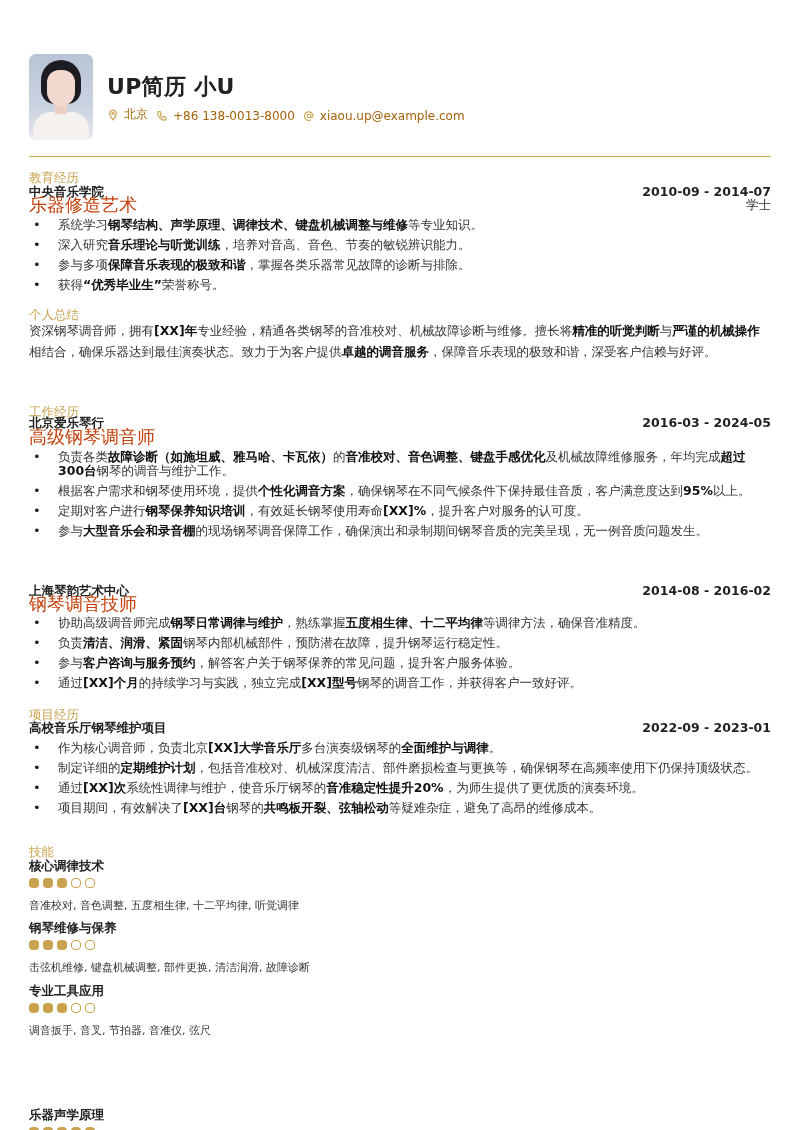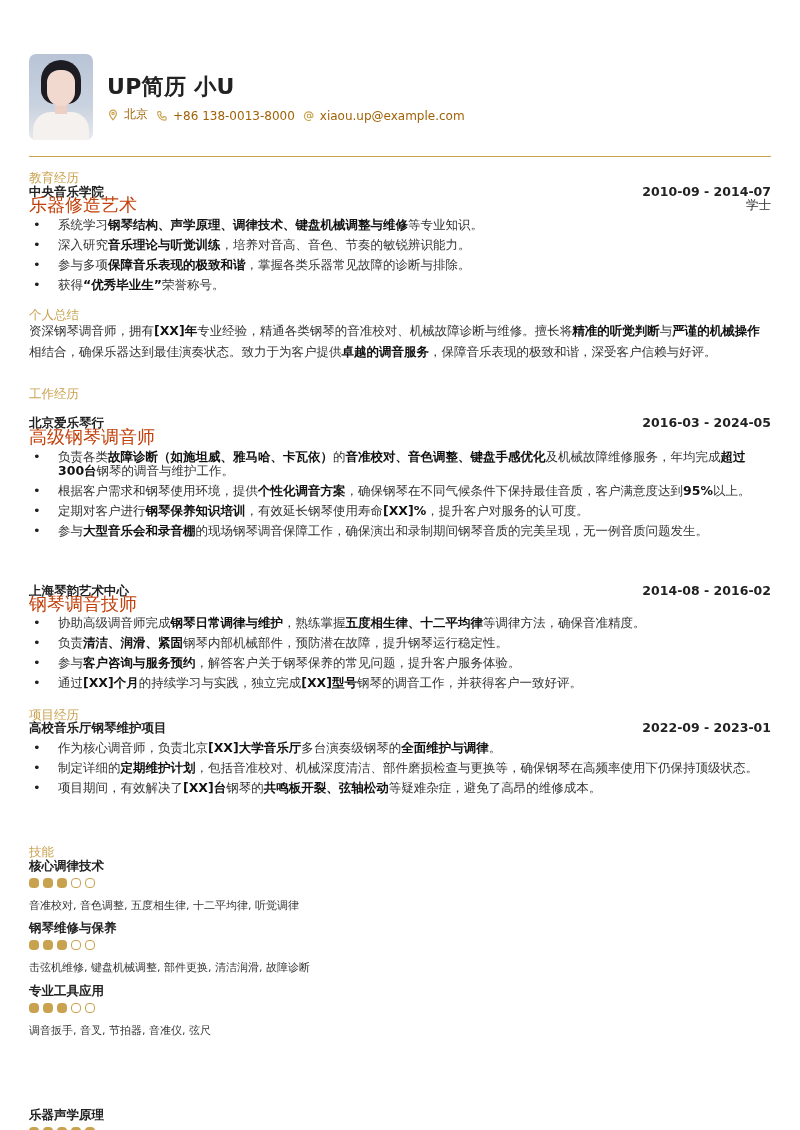--- a/index.html
+++ b/index.html
@@ -100,21 +100,21 @@
   <ul class="bullets" style="top:218px">
     <li>系统学习<b>钢琴结构、声学原理、调律技术、键盘机械调整与维修</b>等专业知识。</li>
     <li>深入研究<b>音乐理论与听觉训练</b>，培养对音高、音色、节奏的敏锐辨识能力。</li>
     <li>参与多项<b>保障音乐表现的极致和谐</b>，掌握各类乐器常见故障的诊断与排除。</li>
     <li>获得<b>“优秀毕业生”</b>荣誉称号。</li>
   </ul>
 
   <div class="section-title" style="top:308px">个人总结</div>
   <div class="summary" style="top:320px">资深钢琴调音师，拥有<b>[XX]年</b>专业经验，精通各类钢琴的音准校对、机械故障诊断与维修。擅长将<b>精准的听觉判断</b>与<b>严谨的机械操作</b>相结合，确保乐器达到最佳演奏状态。致力于为客户提供<b>卓越的调音服务</b>，保障音乐表现的极致和谐，深受客户信赖与好评。</div>
 
-  <div class="section-title" style="top:387px">工作经历</div>
+  <div class="section-title" style="top:405px">工作经历</div>
   <div class="entry-title" style="top:416px">北京爱乐琴行</div>
   <div class="entry-sub" style="top:430px">高级钢琴调音师</div>
   <div class="entry-date" style="top:416px">2016-03 - 2024-05</div>
   <ul class="bullets" style="top:450px">
     <li>负责各类<b>故障诊断（如施坦威、雅马哈、卡瓦依）</b>的<b>音准校对、音色调整、键盘手感优化</b>及机械故障维修服务，年均完成<b>超过300台</b>钢琴的调音与维护工作。</li>
     <li>根据客户需求和钢琴使用环境，提供<b>个性化调音方案</b>，确保钢琴在不同气候条件下保持最佳音质，客户满意度达到<b>95%</b>以上。</li>
     <li>定期对客户进行<b>钢琴保养知识培训</b>，有效延长钢琴使用寿命<b>[XX]%</b>，提升客户对服务的认可度。</li>
     <li>参与<b>大型音乐会和录音棚</b>的现场钢琴调音保障工作，确保演出和录制期间钢琴音质的完美呈现，无一例音质问题发生。</li>
   </ul>
 
@@ -127,20 +127,21 @@
     <li>参与<b>客户咨询与服务预约</b>，解答客户关于钢琴保养的常见问题，提升客户服务体验。</li>
     <li>通过<b>[XX]个月</b>的持续学习与实践，独立完成<b>[XX]型号</b>钢琴的调音工作，并获得客户一致好评。</li>
   </ul>
 
   <div class="section-title" style="top:708px">项目经历</div>
   <div class="entry-title" style="top:721px">高校音乐厅钢琴维护项目</div>
   <div class="entry-date" style="top:721px">2022-09 - 2023-01</div>
   <ul class="bullets" style="top:741px">
     <li>作为核心调音师，负责北京<b>[XX]大学音乐厅</b>多台演奏级钢琴的<b>全面维护与调律</b>。</li>
     <li>制定详细的<b>定期维护计划</b>，包括音准校对、机械深度清洁、部件磨损检查与更换等，确保钢琴在高频率使用下仍保持顶级状态。</li>
+    <li>通过<b>[XX]次</b>系统性调律与维护，使音乐厅钢琴的<b>音准稳定性提升20%</b>，为师生提供了更优质的演奏环境。</li>
     <li>项目期间，有效解决了<b>[XX]台</b>钢琴的<b>共鸣板开裂、弦轴松动</b>等疑难杂症，避免了高昂的维修成本。</li>
   </ul>
 
   <div class="section-title" style="top:845px">技能</div>
 
   <div class="skill" style="top:858px">
     <div class="skill-name">核心调律技术</div>
     <div class="dots">
         <span class="dot on"></span>
         <span class="dot on"></span>

